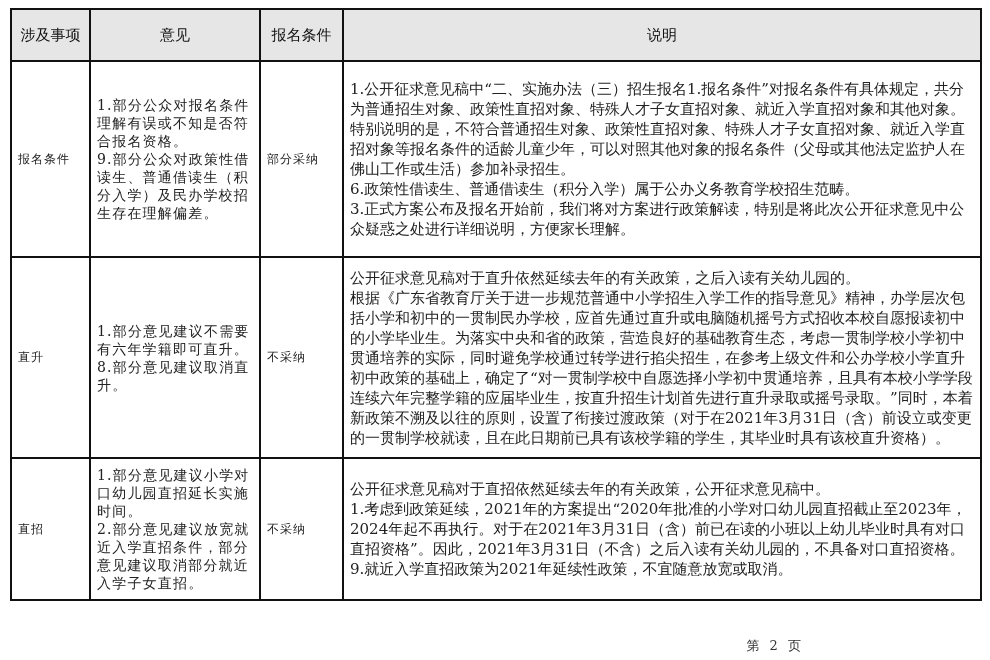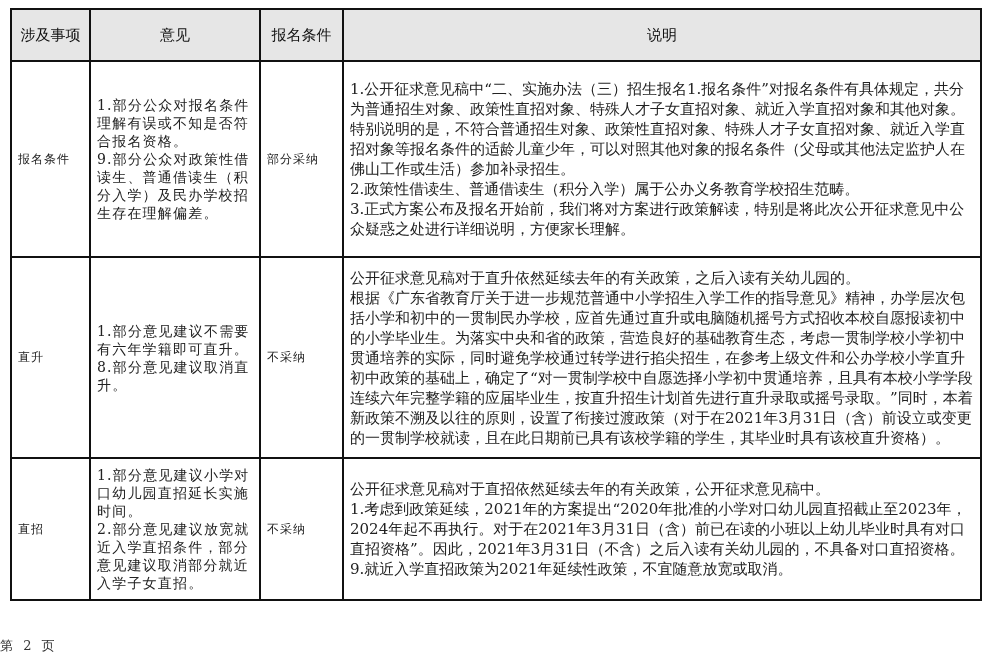--- a/index.html
+++ b/index.html
@@ -10,21 +10,21 @@
   table.doc th, table.doc td { border: 2px solid #111; padding: 6px; }
   table.doc th { background: #e6e6e6; height: 38px; font-family: "DejaVu Sans", "Liberation Sans", sans-serif;
                  font-size: 15px; font-weight: normal; color: #111; text-align: center; vertical-align: middle; }
   td.topic, td.status { text-align: left; vertical-align: middle; font-size: 12px; letter-spacing: 1px; }
   td.opinion { vertical-align: middle; font-size: 14px; line-height: 18px; padding: 2px 4px 2px 3px; letter-spacing: 1.2px; }
   td.explain { vertical-align: middle; font-size: 15px; line-height: 20px; padding: 2px 4px 2px 3px; }
   .line { display: block; white-space: normal; }
   .r1 { height: 196px; }
   .r2 { height: 201px; }
   .r3 { height: 142px; }
-  .footer { position: absolute; top: 637px; left: 0; width: 804px; text-align: left;
+  .footer { position: absolute; top: 637px; left: 0; width: 804px; text-align: right;
             font-size: 13px; letter-spacing: 3px; color: #333; }
 </style>
 </head>
 <body>
 
 <table class="doc">
   <colgroup>
     <col style="width:79px">
     <col style="width:170px">
     <col style="width:83px">
@@ -41,21 +41,21 @@
   <tbody>
     <tr class="r1">
       <td class="topic">报名条件</td>
       <td class="opinion">
         <span class="line">1.部分公众对报名条件理解有误或不知是否符合报名资格。</span>
         <span class="line">9.部分公众对政策性借读生、普通借读生（积分入学）及民办学校招生存在理解偏差。</span>
       </td>
       <td class="status">部分采纳</td>
       <td class="explain">
         <span class="line">1.公开征求意见稿中“二、实施办法（三）招生报名1.报名条件”对报名条件有具体规定，共分为普通招生对象、政策性直招对象、特殊人才子女直招对象、就近入学直招对象和其他对象。特别说明的是，不符合普通招生对象、政策性直招对象、特殊人才子女直招对象、就近入学直招对象等报名条件的适龄儿童少年，可以对照其他对象的报名条件（父母或其他法定监护人在佛山工作或生活）参加补录招生。</span>
-        <span class="line">2.政策性借读生、普通借读生（积分入学）属于公办义务教育学校招生范畴。</span>
+        <span class="line">6.政策性借读生、普通借读生（积分入学）属于公办义务教育学校招生范畴。</span>
         <span class="line">3.正式方案公布及报名开始前，我们将对方案进行政策解读，特别是将此次公开征求意见中公众疑惑之处进行详细说明，方便家长理解。</span>
       </td>
     </tr>
     <tr class="r2">
       <td class="topic">直升</td>
       <td class="opinion">
         <span class="line">1.部分意见建议不需要有六年学籍即可直升。</span>
         <span class="line">8.部分意见建议取消直升。</span>
       </td>
       <td class="status">不采纳</td>

